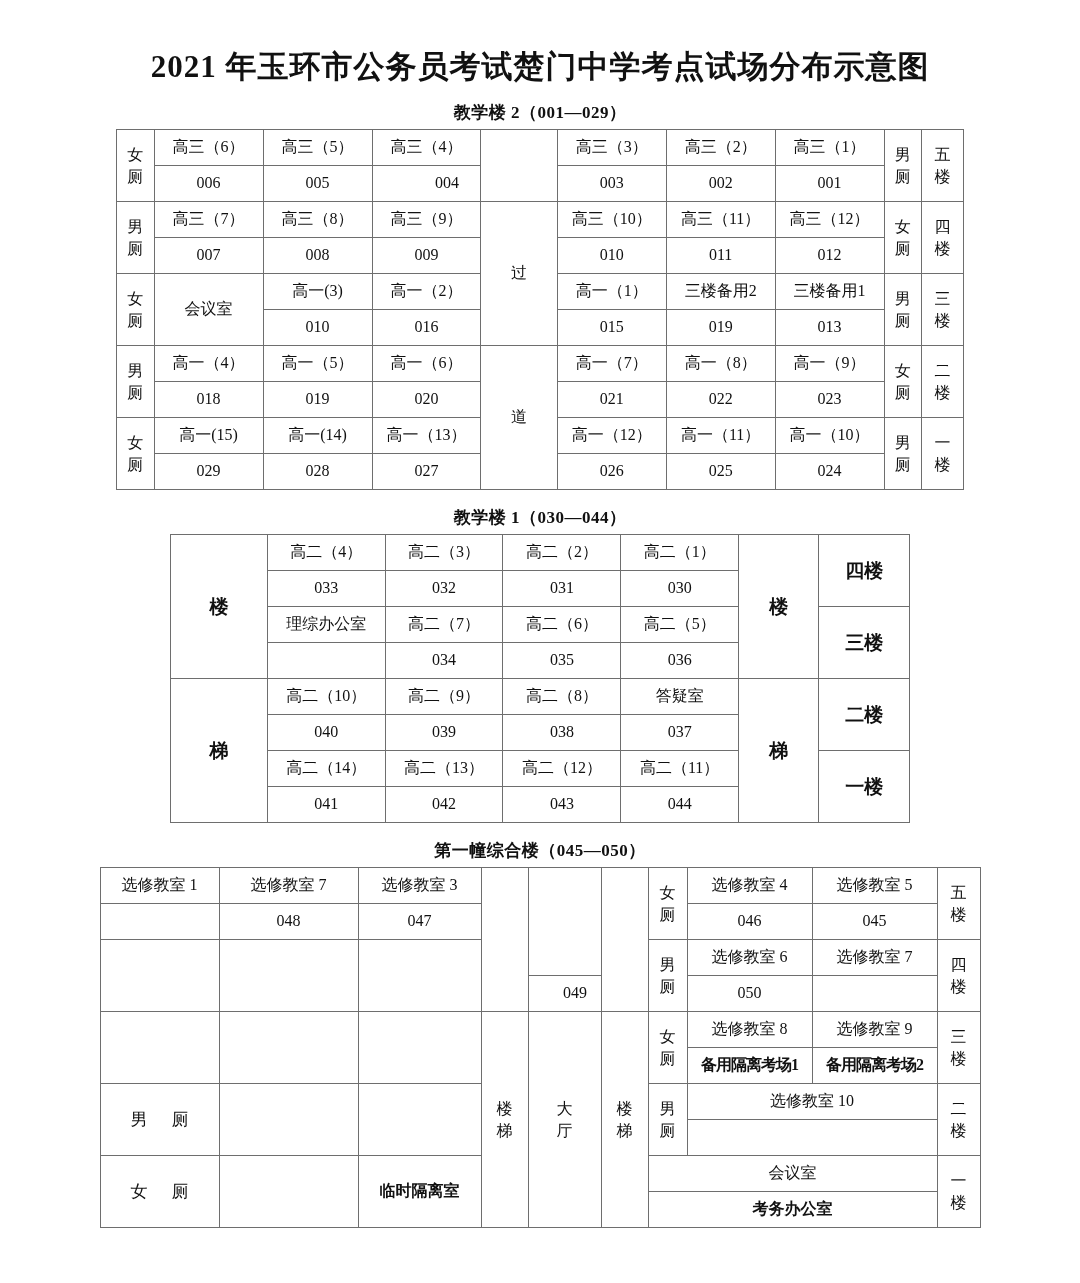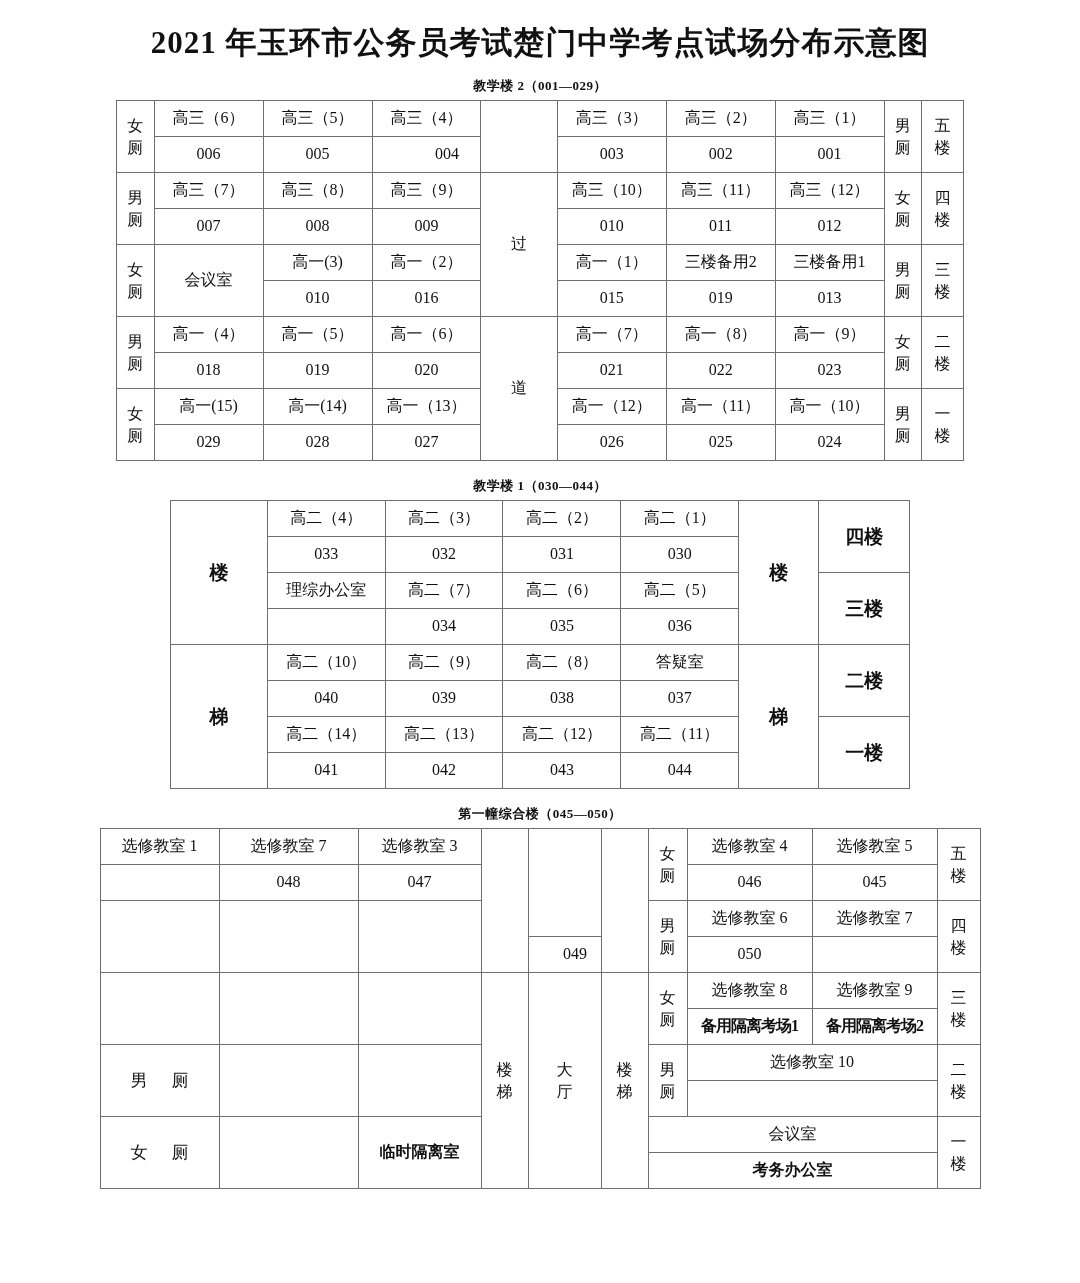--- a/index.html
+++ b/index.html
@@ -10,27 +10,27 @@
     color:#111;
     overflow:hidden;
   }
   .page{position:relative;width:1080px;height:1283px;}
 
   .doc-title{
     text-align:center;
     font-size:31px;
     font-weight:bold;
     letter-spacing:1px;
-    padding-top:24px;
+    padding-top:48px;
     line-height:1.2;
   }
 
   .sec-title{
     text-align:center;
-    font-size:13px;
+    font-size:17px;
     font-weight:bold;
     margin-top:16px;
     margin-bottom:5px;
     letter-spacing:0.5px;
   }
 
   table.grid{
     border-collapse:collapse;
     margin:0 auto;
     table-layout:fixed;

